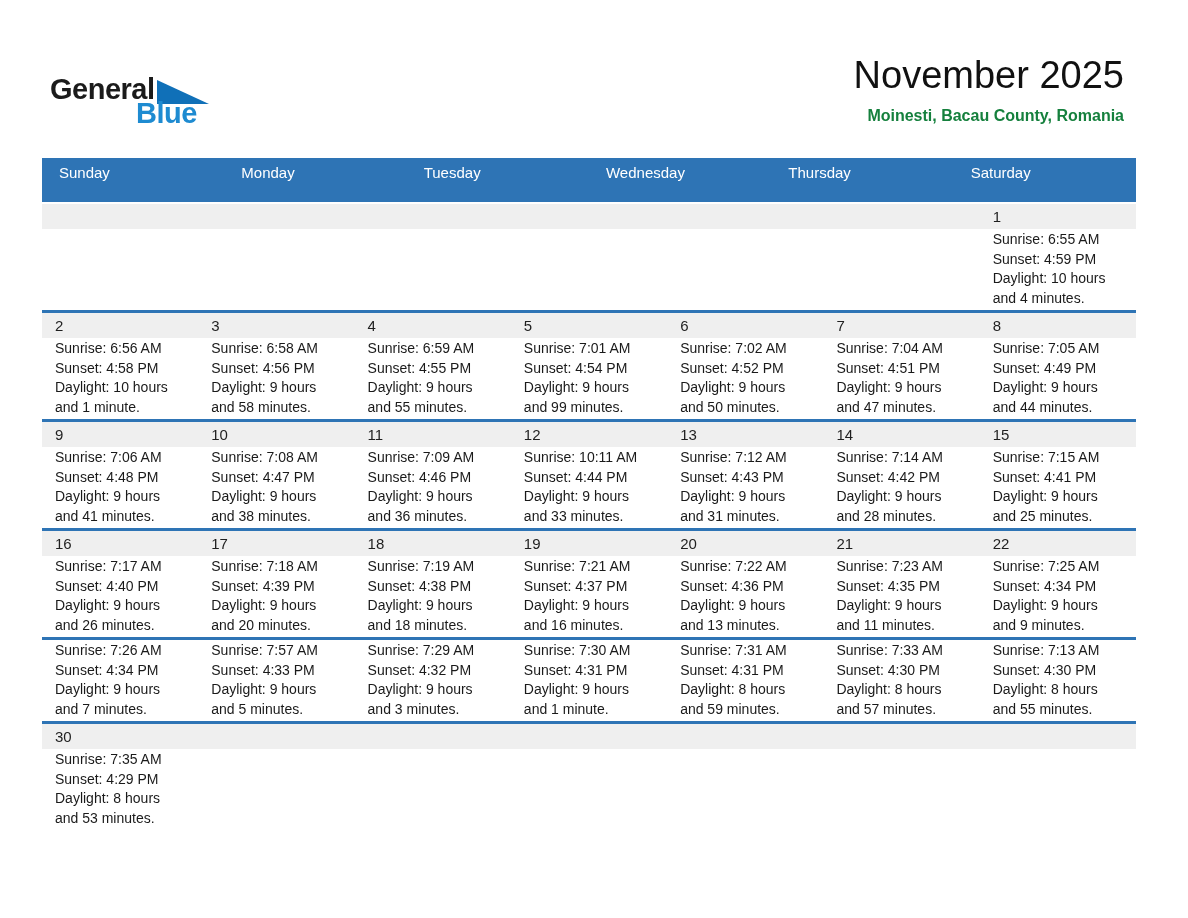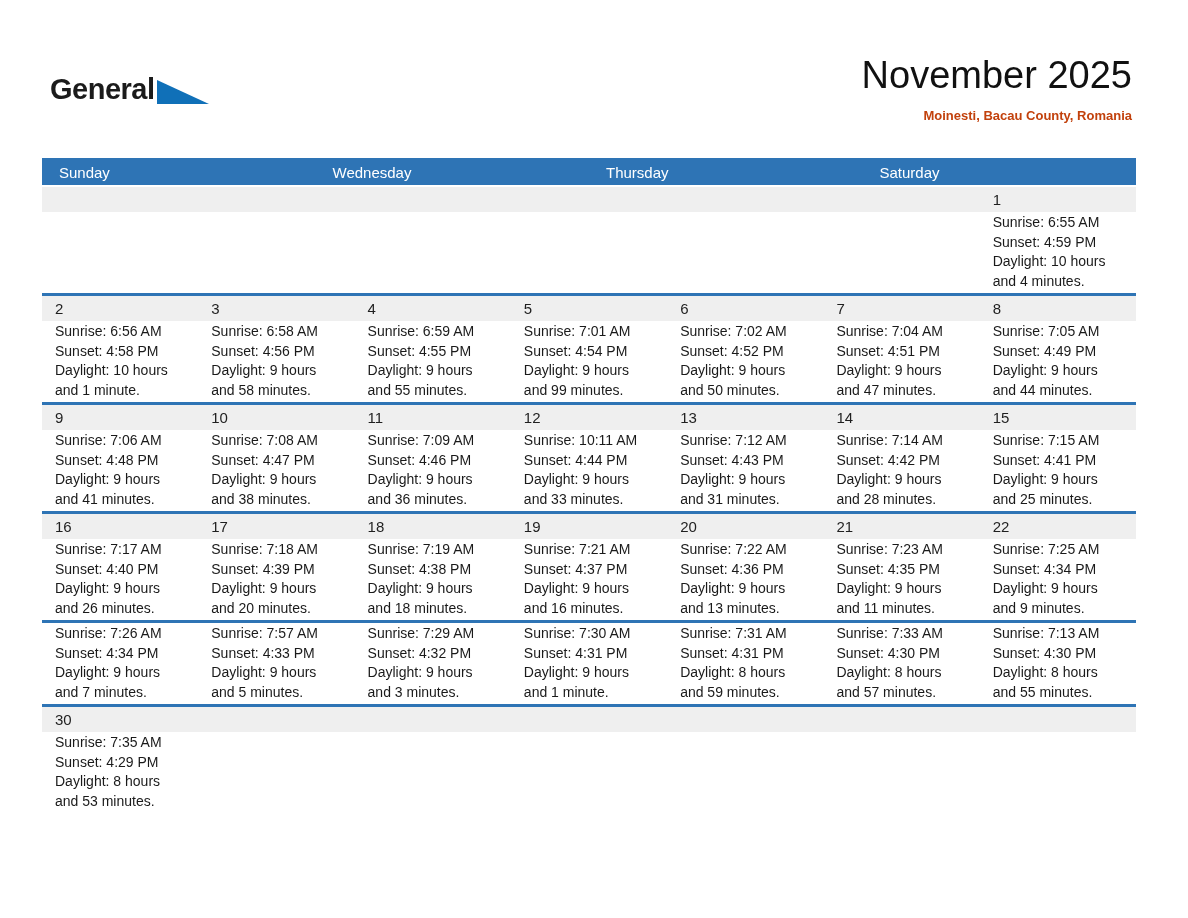--- a/index.html
+++ b/index.html
@@ -13,31 +13,31 @@
   .logo{position:absolute;left:8px;top:22px;width:220px;}
   .logo-row{display:flex;align-items:flex-end;}
   .logo-general{
     font-size:29px;font-weight:600;color:#1b1b1b;letter-spacing:-0.5px;line-height:30px;
   }
   .logo-tri{margin-left:2px;margin-top:4px;display:block;}
   .logo-blue{
     font-size:29px;font-weight:600;color:#1e8bd1;letter-spacing:-0.5px;
     line-height:26px;padding-left:86px;margin-top:-4px;
   }
-  .titles{position:absolute;right:4px;top:0;text-align:right;}
+  .titles{position:absolute;right:12px;top:0;text-align:right;}
   .page-title{
     margin:0;font-size:38px;font-weight:400;color:#111111;line-height:46px;
   }
   .page-subtitle{
-    margin:6px 0 0 0;font-size:13px;font-weight:700;color:#c2410c;line-height:24px;
+    margin:6px 0 0 0;font-size:16px;font-weight:700;color:#15803d;line-height:24px;
   }
   
   .calendar{position:absolute;left:42px;top:158px;width:1094px;}
   .weekday-row{
-    display:flex;background:#2e74b5;height:27px;margin-bottom:2px;
+    display:flex;background:#2e74b5;height:44px;margin-bottom:2px;
   }
   .wd{
     flex:1 1 0;color:#ffffff;font-size:15px;line-height:30px;
     padding-left:17px;box-sizing:border-box;white-space:nowrap;
   }
   .week-row{border-bottom:3px solid #2e74b5;}
   .week-row:last-child{border-bottom:none;}
   .band{display:flex;background:#efefef;height:25px;}
   .band-cell{
     flex:1 1 0;box-sizing:border-box;padding-left:13px;
@@ -58,30 +58,33 @@
 <div class="page">
 
   <header class="page-header">
     <div class="logo">
       <div class="logo-row">
         <span class="logo-general">General</span>
         <svg class="logo-tri" width="52" height="24" viewBox="0 0 52 24">
           <polygon points="0,0 52,24 0,24" fill="#1070b8"></polygon>
         </svg>
       </div>
+      <div class="logo-blue">Blue</div>
     </div>
     <div class="titles">
       <h1 class="page-title">November 2025</h1>
       <h2 class="page-subtitle">Moinesti, Bacau County, Romania</h2>
     </div>
   </header>
 
   <div class="calendar">
     <div class="weekday-row">
       <div class="wd">Sunday</div>
+      <div class="wd">Monday</div>
+      <div class="wd">Tuesday</div>
       <div class="wd">Wednesday</div>
       <div class="wd">Thursday</div>
       <div class="wd">Saturday</div>
     </div>
     <div id="weeks">
         <div class="week-row">
           <div class="band">
             <div class="band-cell"></div>
             <div class="band-cell"></div>
             <div class="band-cell"></div>

